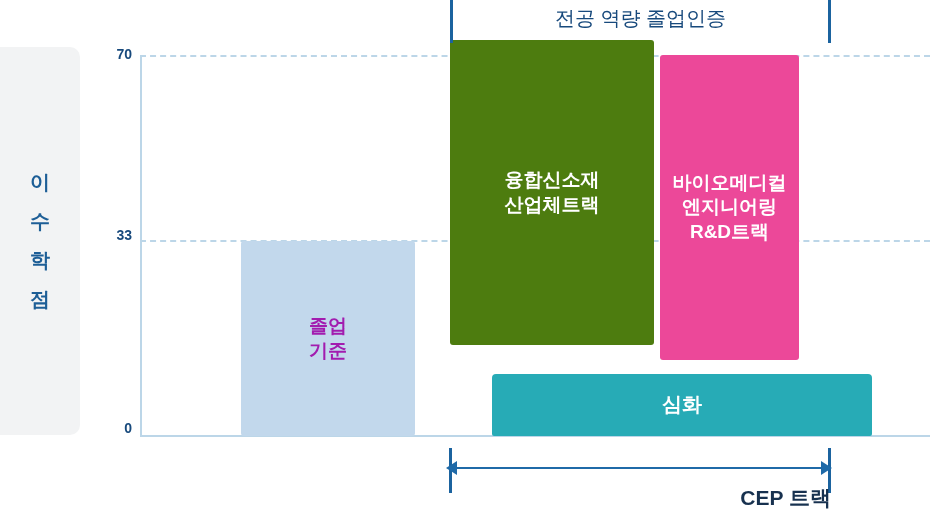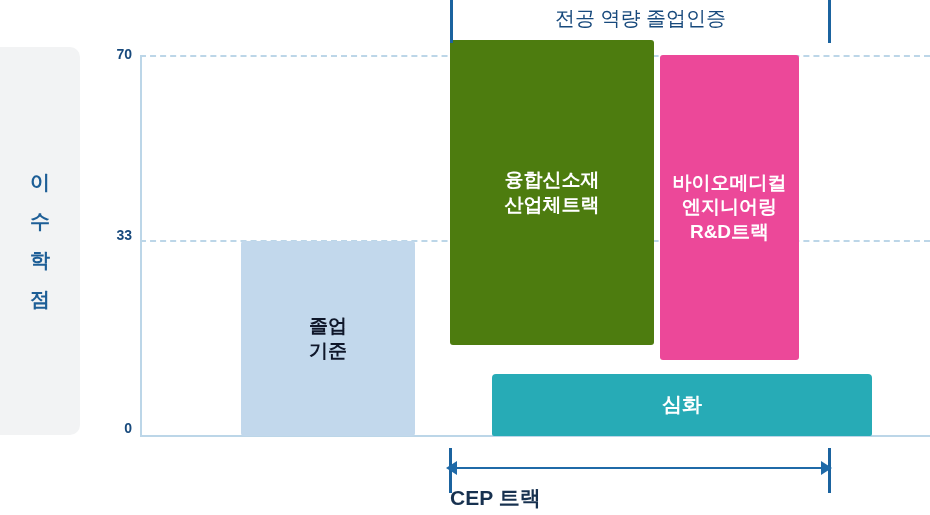--- a/index.html
+++ b/index.html
@@ -97,21 +97,21 @@
     white-space: pre-line;
     box-sizing: border-box;
   }
 
   .bar-standard {
     left: 241px;
     top: 241px;
     width: 174px;
     height: 195px;
     background: #c2d8ec;
-    color: #0f172a;
+    color: #a21caf;
     font-size: 19px;
   }
 
   .bar-track-1 {
     left: 450px;
     top: 40px;
     width: 204px;
     height: 305px;
     background: #4d7c0f;
     color: #ffffff;
@@ -197,21 +197,21 @@
   .arrow-head-right {
     left: 821px;
     border-left: 11px solid #1f6aa8;
   }
 
   .bottom-label {
     position: absolute;
     left: 450px;
     top: 484px;
     width: 381px;
-    text-align: left;
+    text-align: right;
     font-size: 21px;
     font-weight: bold;
     color: #17314f;
     white-space: nowrap;
   }
 </style>
 </head>
 <body>
 
 <div id="canvas">

